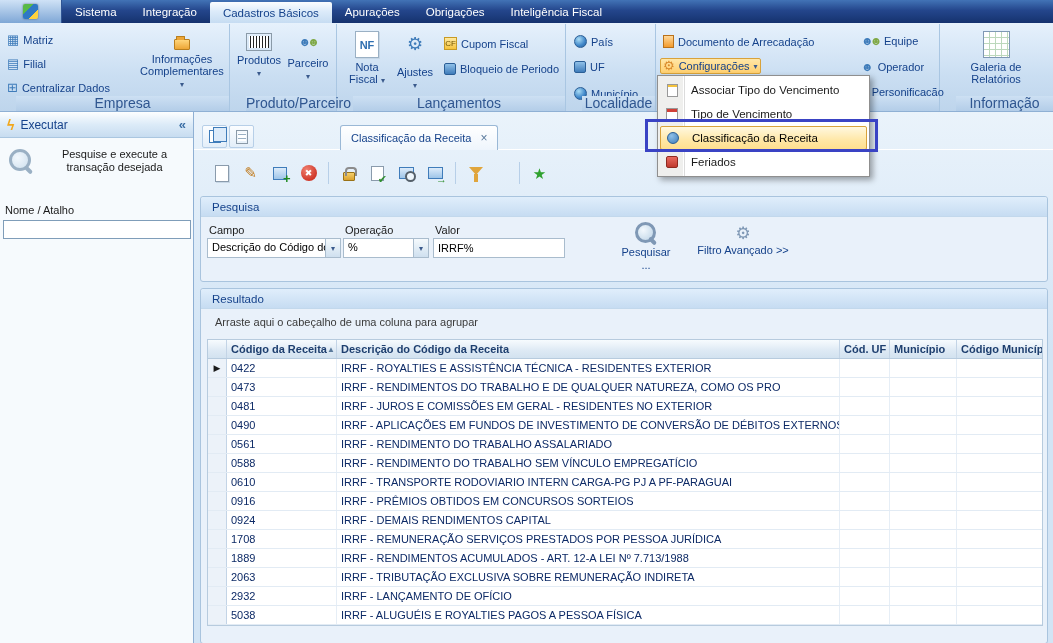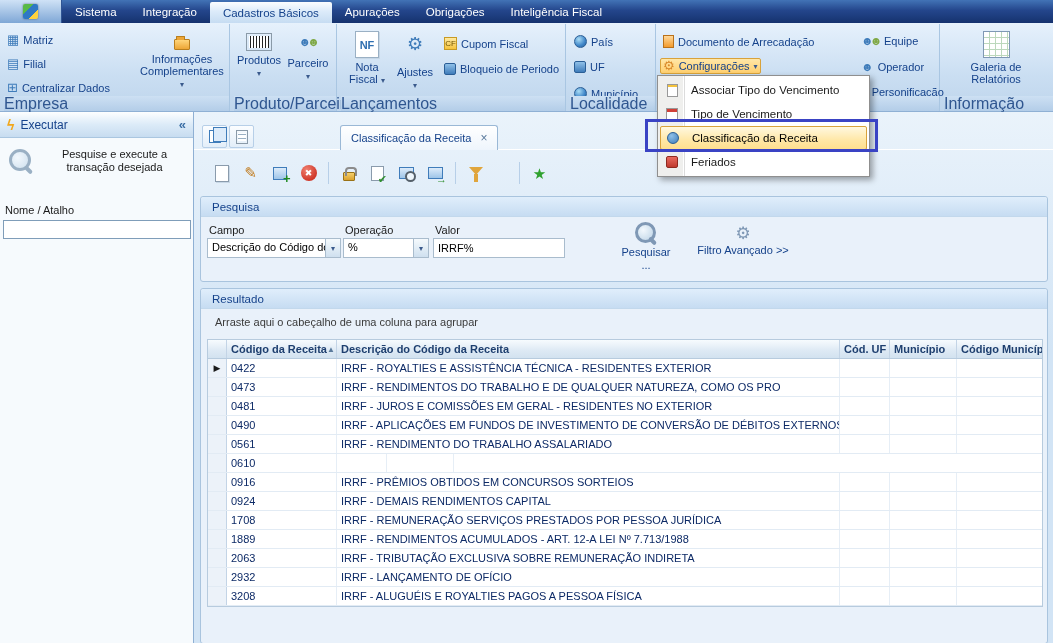--- a/index.html
+++ b/index.html
@@ -9,21 +9,21 @@
   
   .tabstrip{position:absolute;top:0;left:0;width:100%;height:23px;background:linear-gradient(#4273b6 0%,#24468c 45%,#15326e 100%);display:flex;align-items:stretch;}
   .logo-area{width:62px;display:flex;align-items:center;justify-content:center;background:linear-gradient(#cfe2f6,#7fa7d6);border-right:1px solid #2f5494;}
   .logo-cube{width:15px;height:15px;border-radius:2px;background:linear-gradient(135deg,#59b946 0 35%,#2f78c4 35% 70%,#ffd23e 70%);box-shadow:0 0 2px rgba(0,0,0,.5);}
   .rtab{display:flex;align-items:center;padding:0 13px;color:#fff;font-size:11.5px;cursor:default;}
   .rtab.active{background:linear-gradient(#fbfdff,#dcebfa 45%,#c6dcf2);color:#15428b;border-radius:2px 2px 0 0;margin-top:2px;}
 
   
   .ribbon{position:absolute;top:23px;left:0;width:1053px;height:89px;background:linear-gradient(#e6f1fc,#cadef2 60%,#bed5ec);border-bottom:1px solid #8fb0d4;}
   .rgroup{position:absolute;top:1px;height:87px;border-right:1px solid #a9c6e2;}
-  .glabel{position:absolute;left:4px;right:0;bottom:0;height:15px;line-height:15px;font-size:16px;color:#2f5690;background:linear-gradient(#cde0f3,#b3cde8);}
+  .glabel{position:absolute;left:16px;right:0;bottom:0;height:15px;line-height:15px;text-align:center;font-size:14px;color:#2f5690;background:linear-gradient(#cde0f3,#b3cde8);}
   .ritem{position:absolute;display:flex;align-items:center;gap:4px;color:#15428b;white-space:nowrap;cursor:default;padding:1px 3px;border-radius:2px;}
   .ritem.big{flex-direction:column;gap:3px;text-align:center;white-space:normal;line-height:12px;justify-content:flex-start;}
   .ritem.open{background:linear-gradient(#ffe7a8,#ffcf6e);border:1px solid #d8a23b;padding:0 2px;}
   .darr{font-size:8px;color:#3a5a8c;}
   .ig{font-size:13px;line-height:13px;}
   .ig.blue{color:#3f7cba;}
   .gear{color:#d98a2b;font-size:13px;line-height:14px;}
   .gear.blue{color:#3f7cba;font-size:18px;line-height:18px;}
   .gear.grayblue{color:#7f98b5;font-size:17px;line-height:18px;}
   .ic-folder{width:16px;height:11px;background:linear-gradient(#ffd57a,#eda636);border:1px solid #b97f1e;border-radius:1px;position:relative;margin-top:4px;}
@@ -422,21 +422,30 @@
         <div class="trow">
           <div class="td c0"></div>
           <div class="td c1">0561</div>
           <div class="td c2">IRRF - RENDIMENTO DO TRABALHO ASSALARIADO</div>
           <div class="td c3"></div>
           <div class="td c4"></div>
           <div class="td c5"></div>
         </div>
         <div class="trow">
           <div class="td c0"></div>
+          <div class="td c1">0588</div>
+          <div class="td c2">IRRF - RENDIMENTO DO TRABALHO SEM VÍNCULO EMPREGATÍCIO</div>
+          <div class="td c3"></div>
+          <div class="td c4"></div>
+          <div class="td c5"></div>
+        </div>
+        <div class="trow">
+          <div class="td c0"></div>
           <div class="td c1">0610</div>
+          <div class="td c2">IRRF - TRANSPORTE RODOVIARIO INTERN CARGA-PG PJ A PF-PARAGUAI</div>
           <div class="td c3"></div>
           <div class="td c4"></div>
           <div class="td c5"></div>
         </div>
         <div class="trow">
           <div class="td c0"></div>
           <div class="td c1">0916</div>
           <div class="td c2">IRRF - PRÊMIOS OBTIDOS EM CONCURSOS SORTEIOS</div>
           <div class="td c3"></div>
           <div class="td c4"></div>
@@ -477,21 +486,21 @@
         <div class="trow">
           <div class="td c0"></div>
           <div class="td c1">2932</div>
           <div class="td c2">IRRF - LANÇAMENTO DE OFÍCIO</div>
           <div class="td c3"></div>
           <div class="td c4"></div>
           <div class="td c5"></div>
         </div>
         <div class="trow">
           <div class="td c0"></div>
-          <div class="td c1">3208</div>
+          <div class="td c1">5038</div>
           <div class="td c2">IRRF - ALUGUÉIS E ROYALTIES PAGOS A PESSOA FÍSICA</div>
           <div class="td c3"></div>
           <div class="td c4"></div>
           <div class="td c5"></div>
         </div>
       </div>
     </div>
   </div>
 
   <div class="menu">

